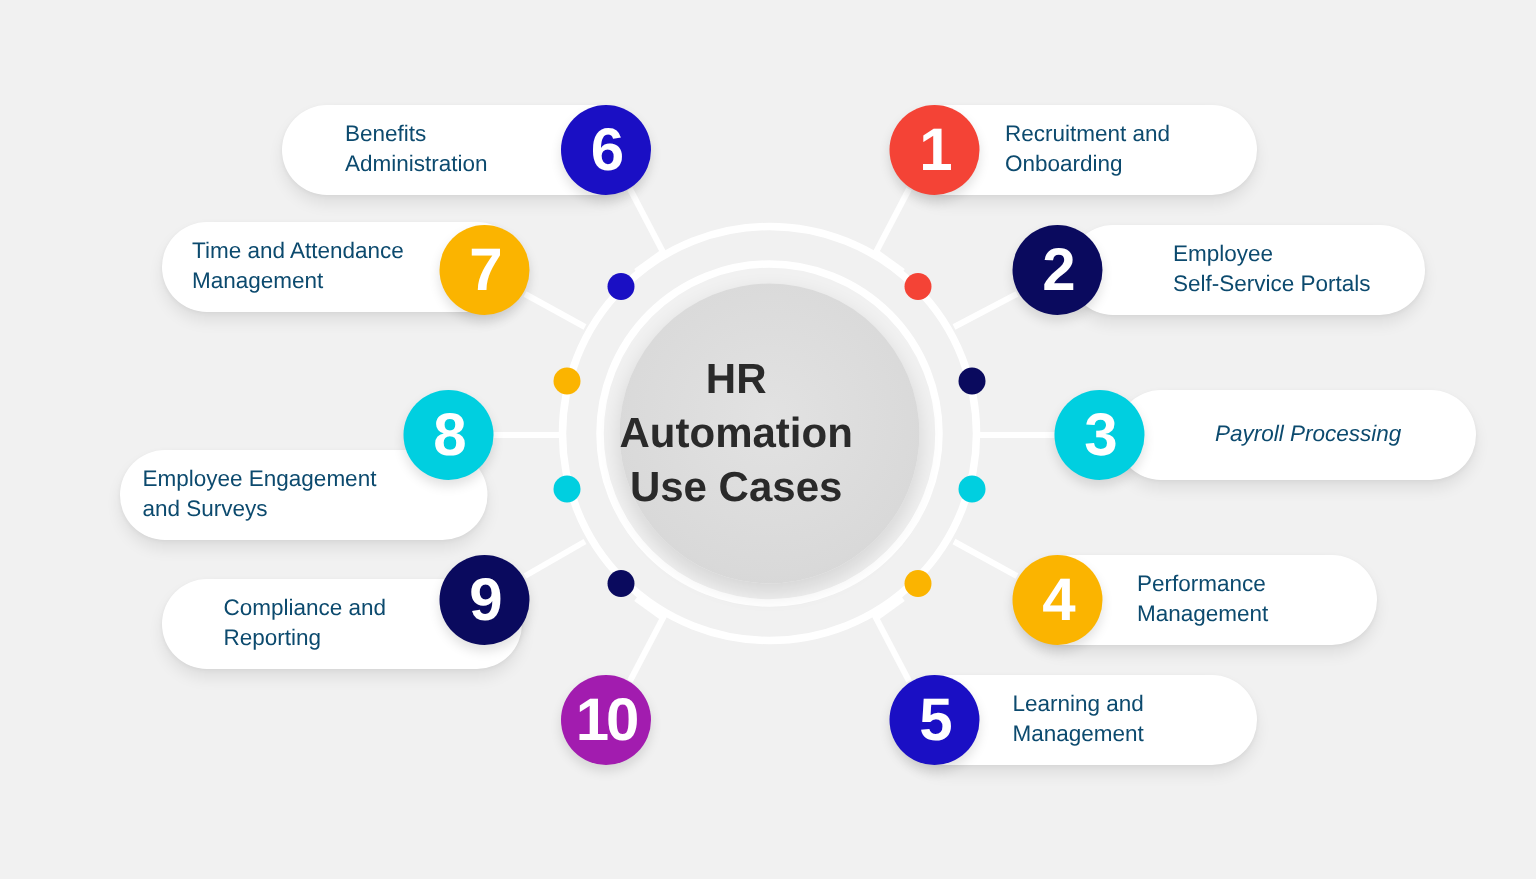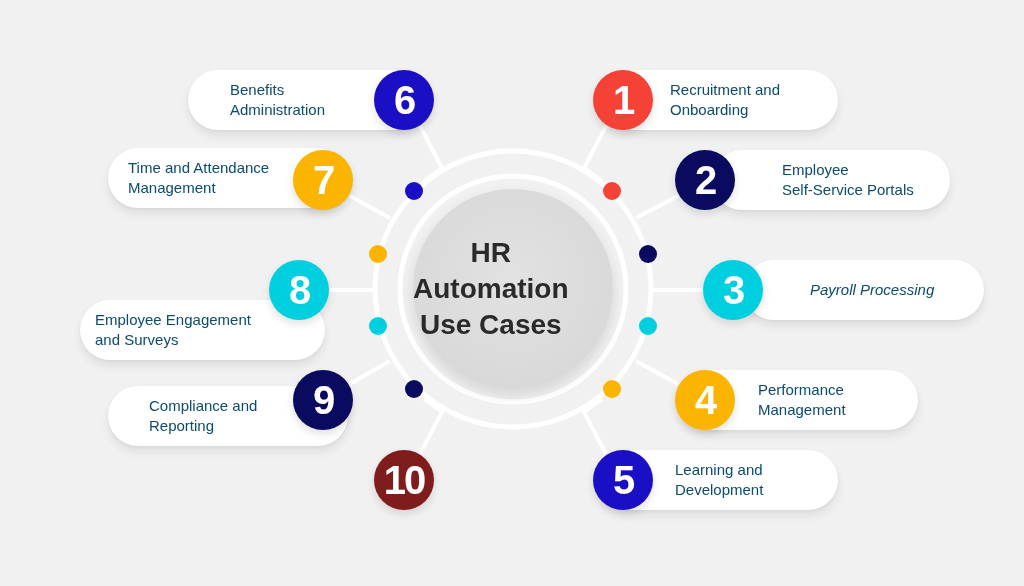--- a/index.html
+++ b/index.html
@@ -109,21 +109,21 @@
   </div>
   <div class="pill right" style="left:744px;top:260px;width:240px;padding-left:66px;font-style:italic;">
     <span class="label">Payroll Processing</span>
   </div>
   <div class="pill right" style="left:680px;top:370px;width:238px;padding-left:78px;">
     <span class="label">Performance
 Management</span>
   </div>
   <div class="pill right" style="left:600px;top:450px;width:238px;padding-left:75px;">
     <span class="label">Learning and
-Development</span>
+Management</span>
   </div>
 
   <div class="pill left" style="left:188px;top:70px;width:240px;padding-left:42px;">
     <span class="label">Benefits
 Administration</span>
   </div>
   <div class="pill left" style="left:108px;top:148px;width:240px;padding-left:20px;">
     <span class="label">Time and Attendance
 Management</span>
   </div>
@@ -138,14 +138,14 @@
 
   <div class="num" style="left:593px;top:70px;background:#f44336;">1</div>
   <div class="num" style="left:675px;top:150px;background:#0a0a5e;">2</div>
   <div class="num" style="left:703px;top:260px;background:#00cfe0;">3</div>
   <div class="num" style="left:675px;top:370px;background:#fbb400;">4</div>
   <div class="num" style="left:593px;top:450px;background:#1a0fc4;">5</div>
   <div class="num" style="left:374px;top:70px;background:#1a0fc4;">6</div>
   <div class="num" style="left:293px;top:150px;background:#fbb400;">7</div>
   <div class="num" style="left:269px;top:260px;background:#00cfe0;">8</div>
   <div class="num" style="left:293px;top:370px;background:#0a0a5e;">9</div>
-  <div class="num" style="left:374px;top:450px;background:#7f1d1d;">10</div>
+  <div class="num" style="left:374px;top:450px;background:#a21caf;">10</div>
 </div>
 
 </body></html>

